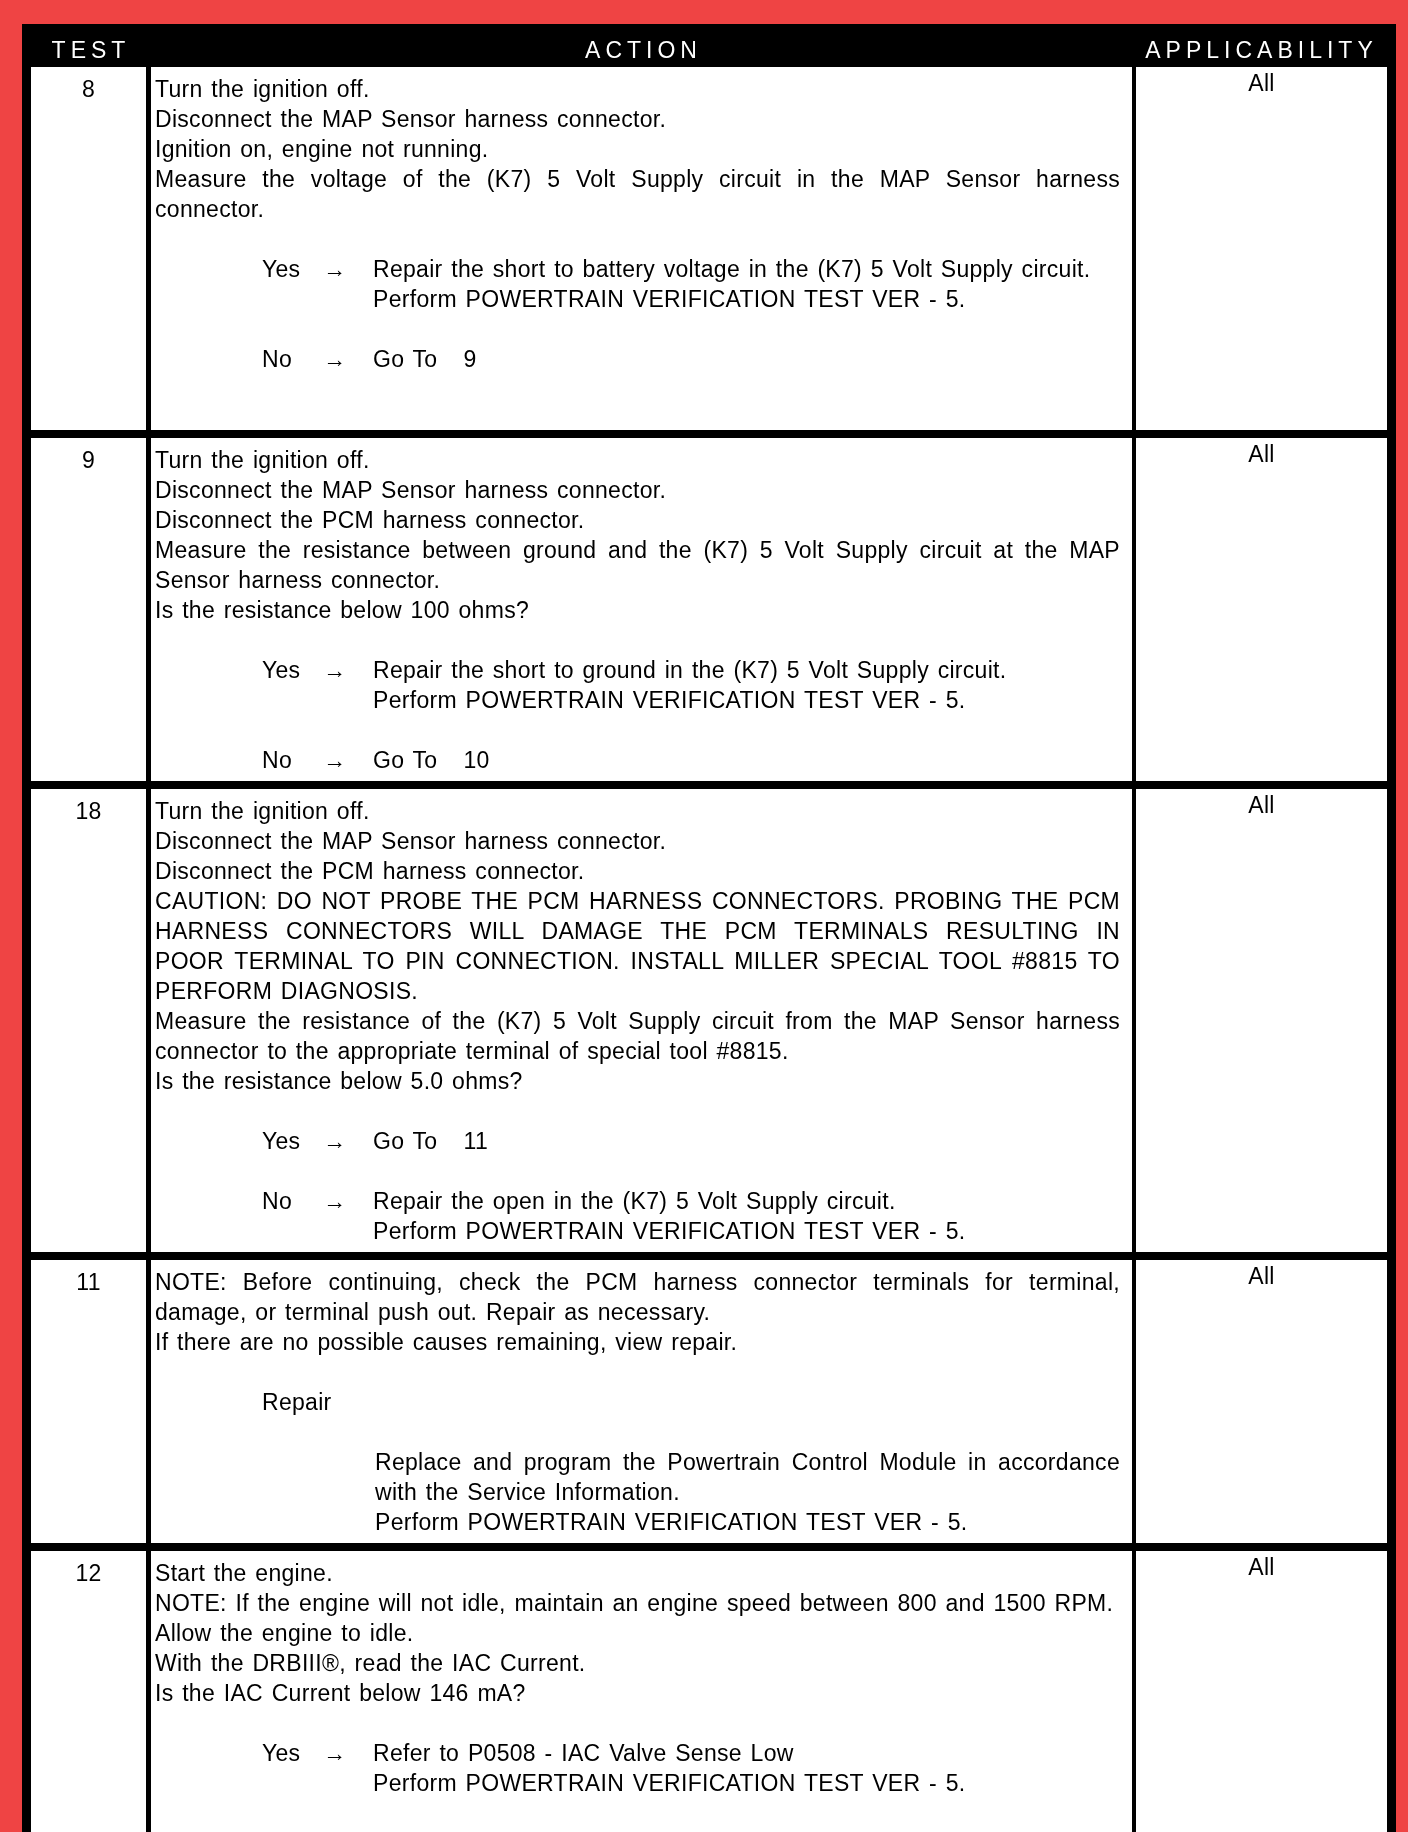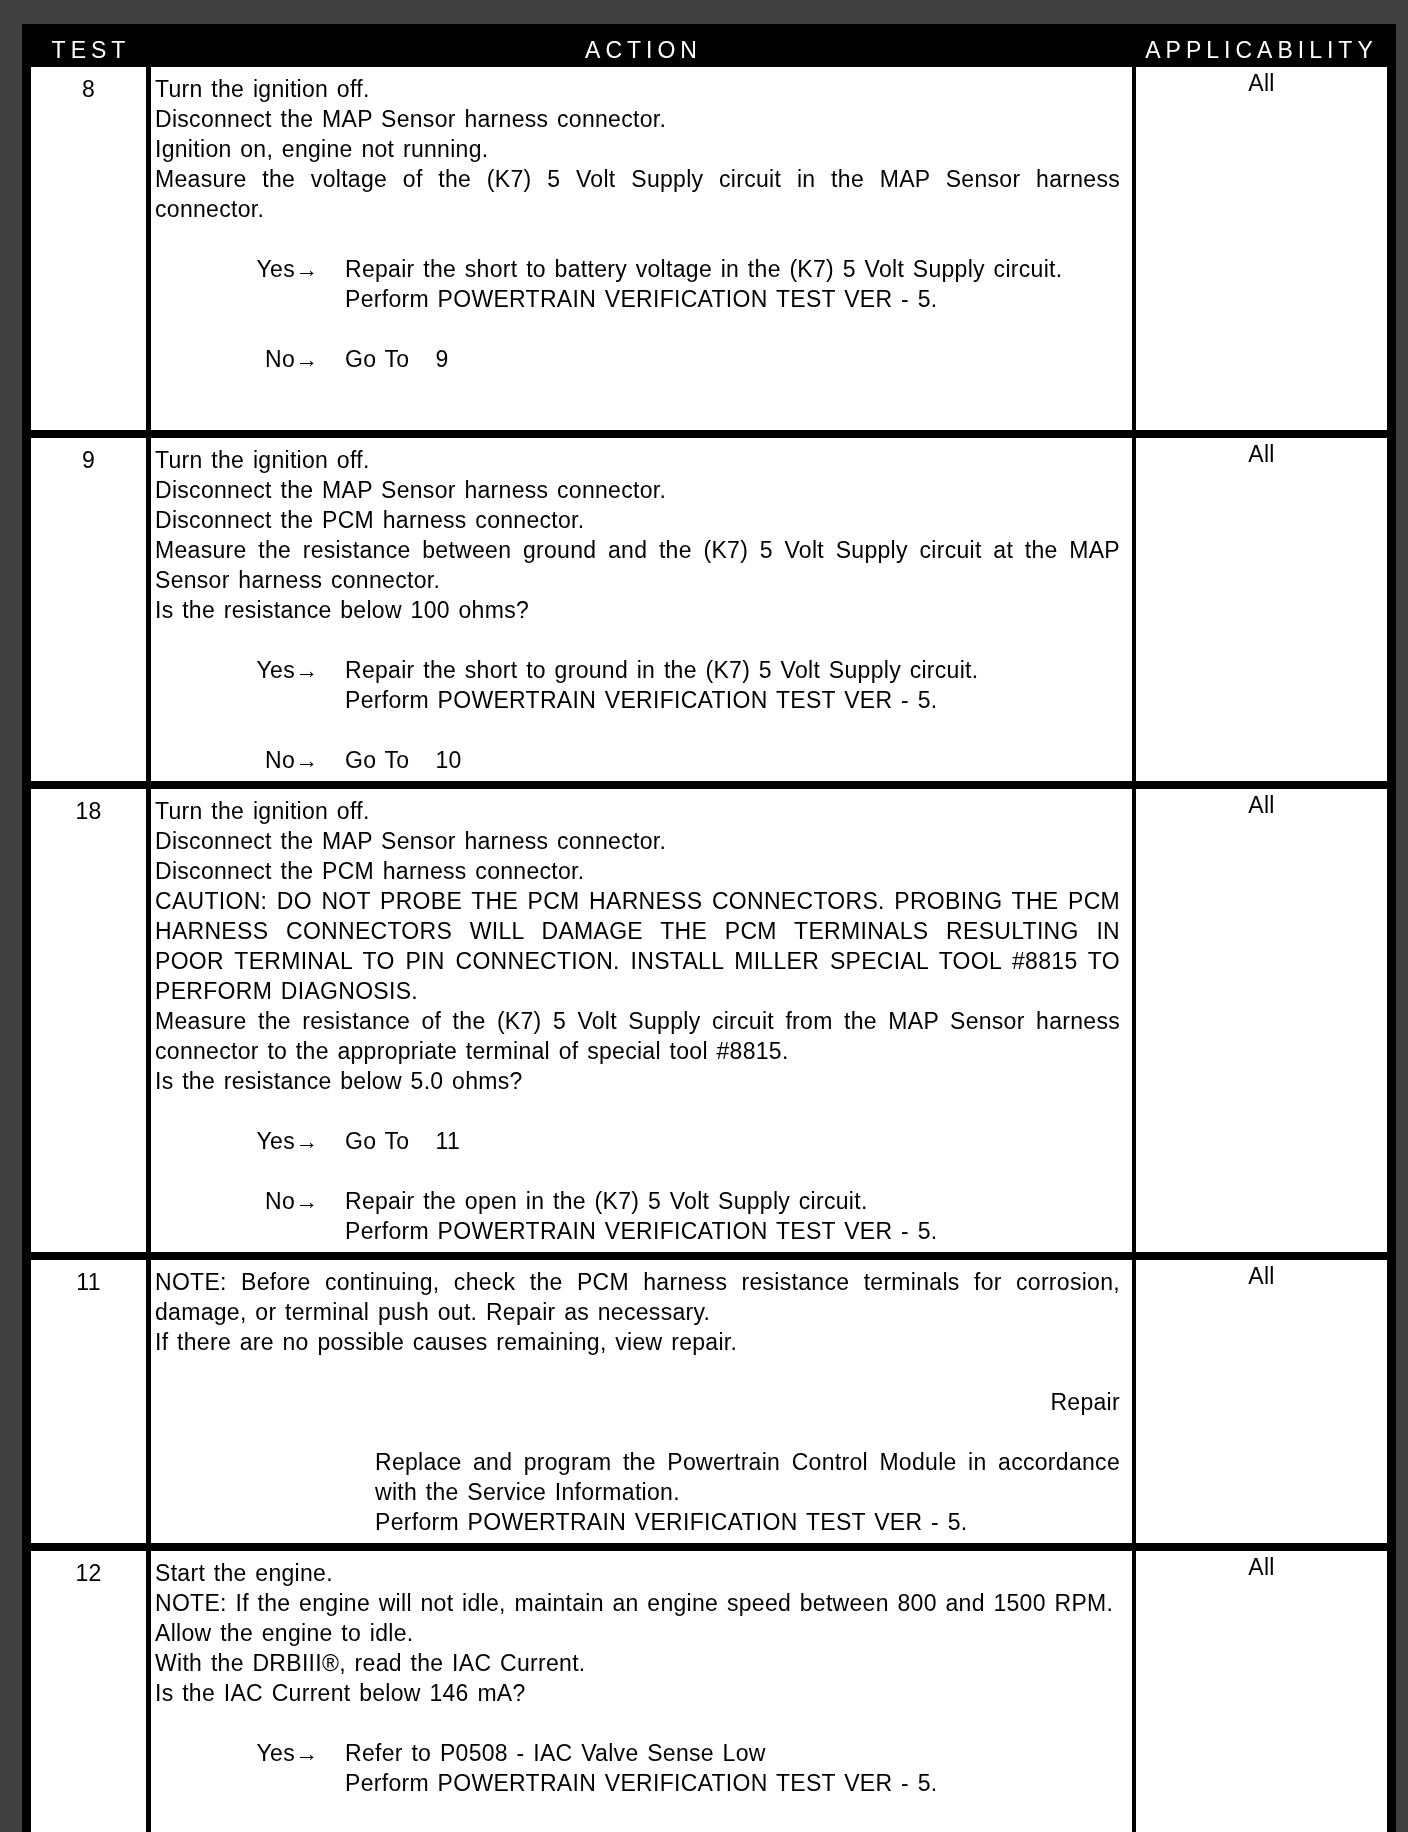--- a/index.html
+++ b/index.html
@@ -1,20 +1,20 @@
 <!DOCTYPE html>
 <html><head>
 <meta charset="utf-8">
 <style>
   * { margin:0; padding:0; box-sizing:border-box; }
   html,body { background:#ffffff; }
   .page {
     position:relative;
     width:1408px; height:1832px;
-    background:#404040;
+    background:#ef4444;
     overflow:hidden;
     font-family:"Liberation Sans", sans-serif;
     color:#000000;
   }
   .tbl {
     position:absolute; left:22px; top:24px;
     width:1374px;
     border:9px solid #000000;
     background:#ffffff;
   }
@@ -59,21 +59,21 @@
     flex:1;
     text-align:center;
     padding-top:1px;
     font-size:23px; line-height:30px;
     letter-spacing:0.3px;
   }
 
   .step { text-align:justify; }
 
   .branch { display:flex; margin-top:30px; }
-  .b-label { flex:none; margin-left:79px; width:61px;text-align:right; }
+  .b-label { flex:none; margin-left:107px; width:61px; }
   .b-arrow { flex:none; width:50px; }
   .b-content { flex:1; min-width:0; }
   .b-line { text-align:justify; white-space:pre-wrap; }
 
   .branch.stacked { display:block; }
   .branch.stacked .b-label { width:auto; }
   .branch.stacked .b-content { margin-left:220px;margin-top:30px; }
 </style>
 </head>
 <body>
@@ -174,21 +174,21 @@
           </div>
     <div class="cell-app">
       <span>All</span>
     </div>
   </div>
         <div class="row">
     <div class="cell-test">
       <span>11</span>
     </div>
     <div class="cell-action">
-            <div class="step">NOTE: Before continuing, check the PCM harness resistance terminals for corrosion, damage, or terminal push out. Repair as necessary.</div>
+            <div class="step">NOTE: Before continuing, check the PCM harness connector terminals for terminal, damage, or terminal push out. Repair as necessary.</div>
             <div class="step">If there are no possible causes remaining, view repair.</div>
             <div class="branch stacked">
               <div class="b-label">Repair</div>
               <div class="b-content">
                 <div class="b-line">Replace and program the Powertrain Control Module in accordance with the Service Information.</div>
                 <div class="b-line">Perform POWERTRAIN VERIFICATION TEST VER - 5.</div>
               </div>
             </div>
           </div>
     <div class="cell-app">

